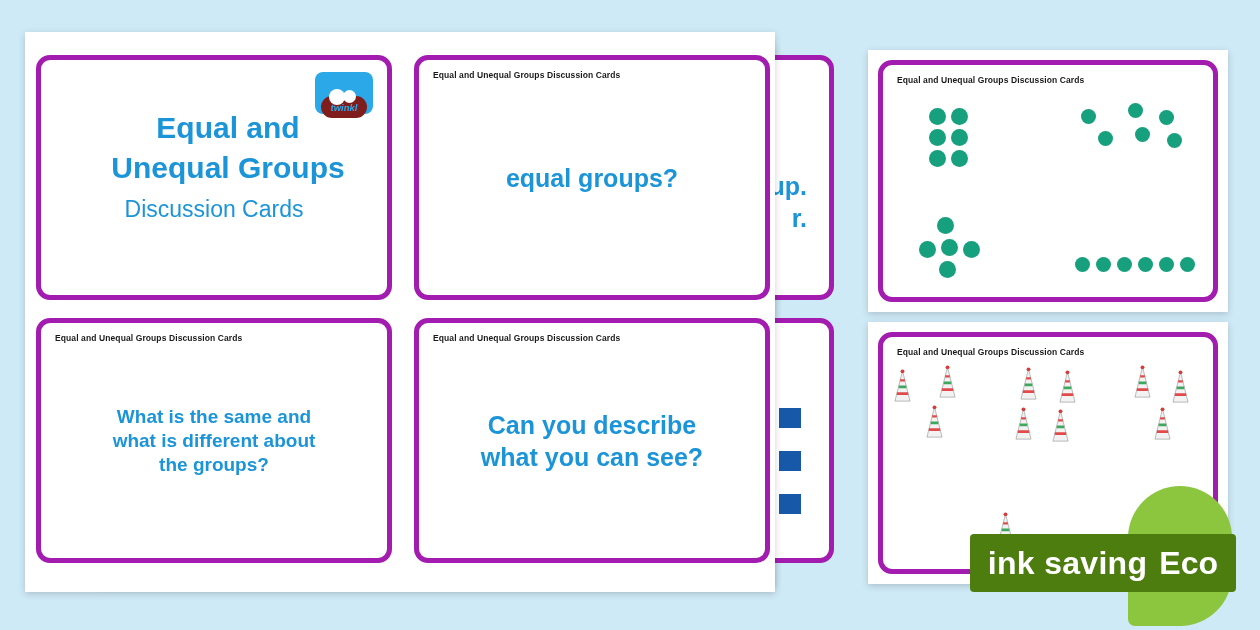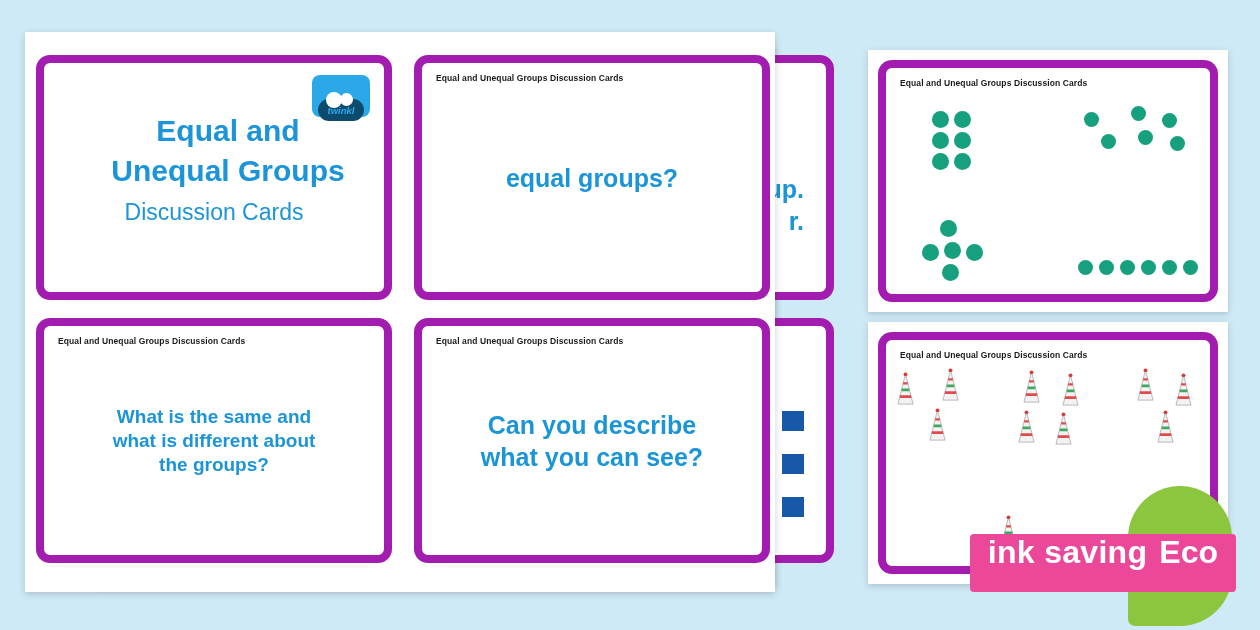--- a/index.html
+++ b/index.html
@@ -48,21 +48,21 @@
     left: 868px;
     top: 322px;
     width: 360px;
     height: 262px;
   }
 
   
   .card {
     position: absolute;
     background: #ffffff;
-    border: 8px solid #a21caf;
+    border: 5px solid #a21caf;
     border-radius: 14px;
     box-sizing: border-box;
     overflow: hidden;
   }
   .card-header {
     position: absolute;
     top: 10px;
     left: 14px;
     font-size: 8.5px;
     font-weight: bold;
@@ -113,21 +113,21 @@
     background: #2aa8e8;
     border-radius: 8px;
     display: flex;
     align-items: center;
     justify-content: center;
   }
   .twinkl-cloud {
     position: relative;
     width: 46px;
     height: 22px;
-    background: #0c4a6e;
+    background: #7f1d1d;
     border-radius: 11px;
     display: flex;
     align-items: center;
     justify-content: center;
     margin-top: 28px;
   }
   .twinkl-cloud:before,
   .twinkl-cloud:after {
     content: "";
     position: absolute;
@@ -211,23 +211,24 @@
     width: 3px;
     height: 116px;
     background: #6fae2c;
   }
   .eco-bar {
     position: absolute;
     right: 24px;
     bottom: 38px;
     height: 58px;
     min-width: 258px;
-    background: #ec4899;
+    background: #4d7c0f;
     border-radius: 4px;
     display: flex;
+    align-items: center;
     padding: 0 18px;
     box-sizing: border-box;
   }
   .eco-ink {
     color: #ffffff;
     font-size: 32px;
     font-weight: bold;
     letter-spacing: 0.3px;
   }
   .eco-word {

